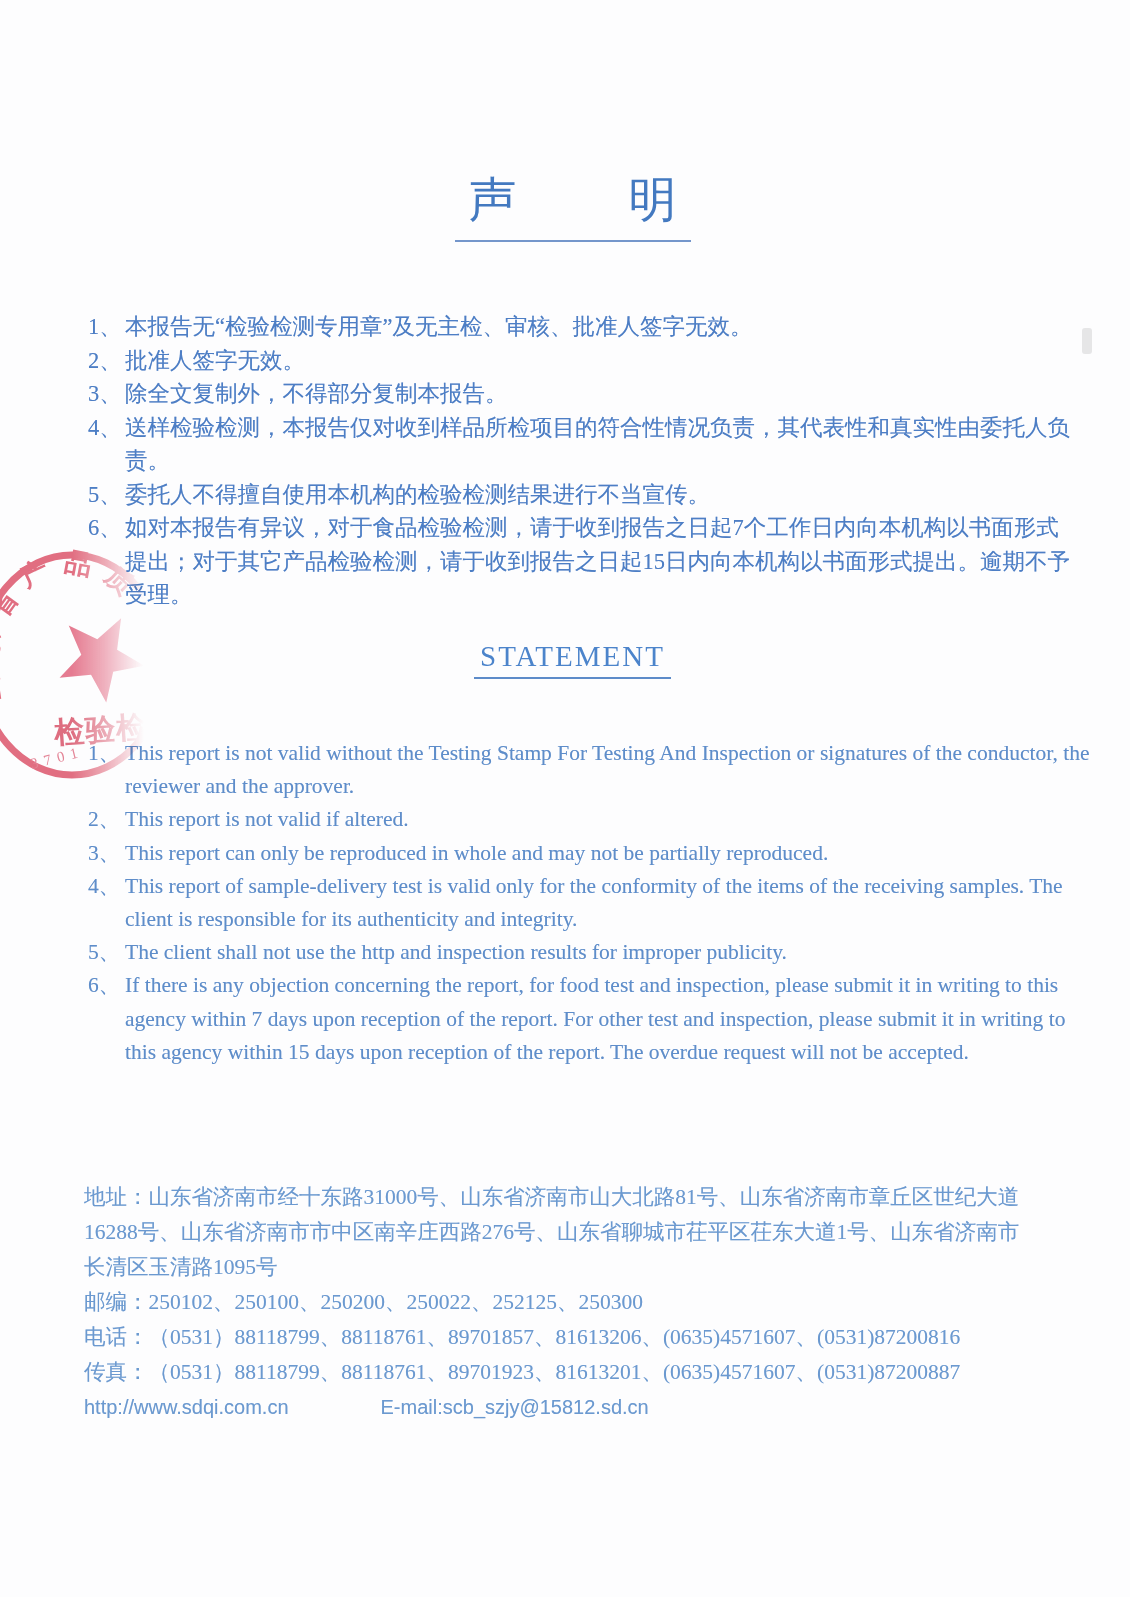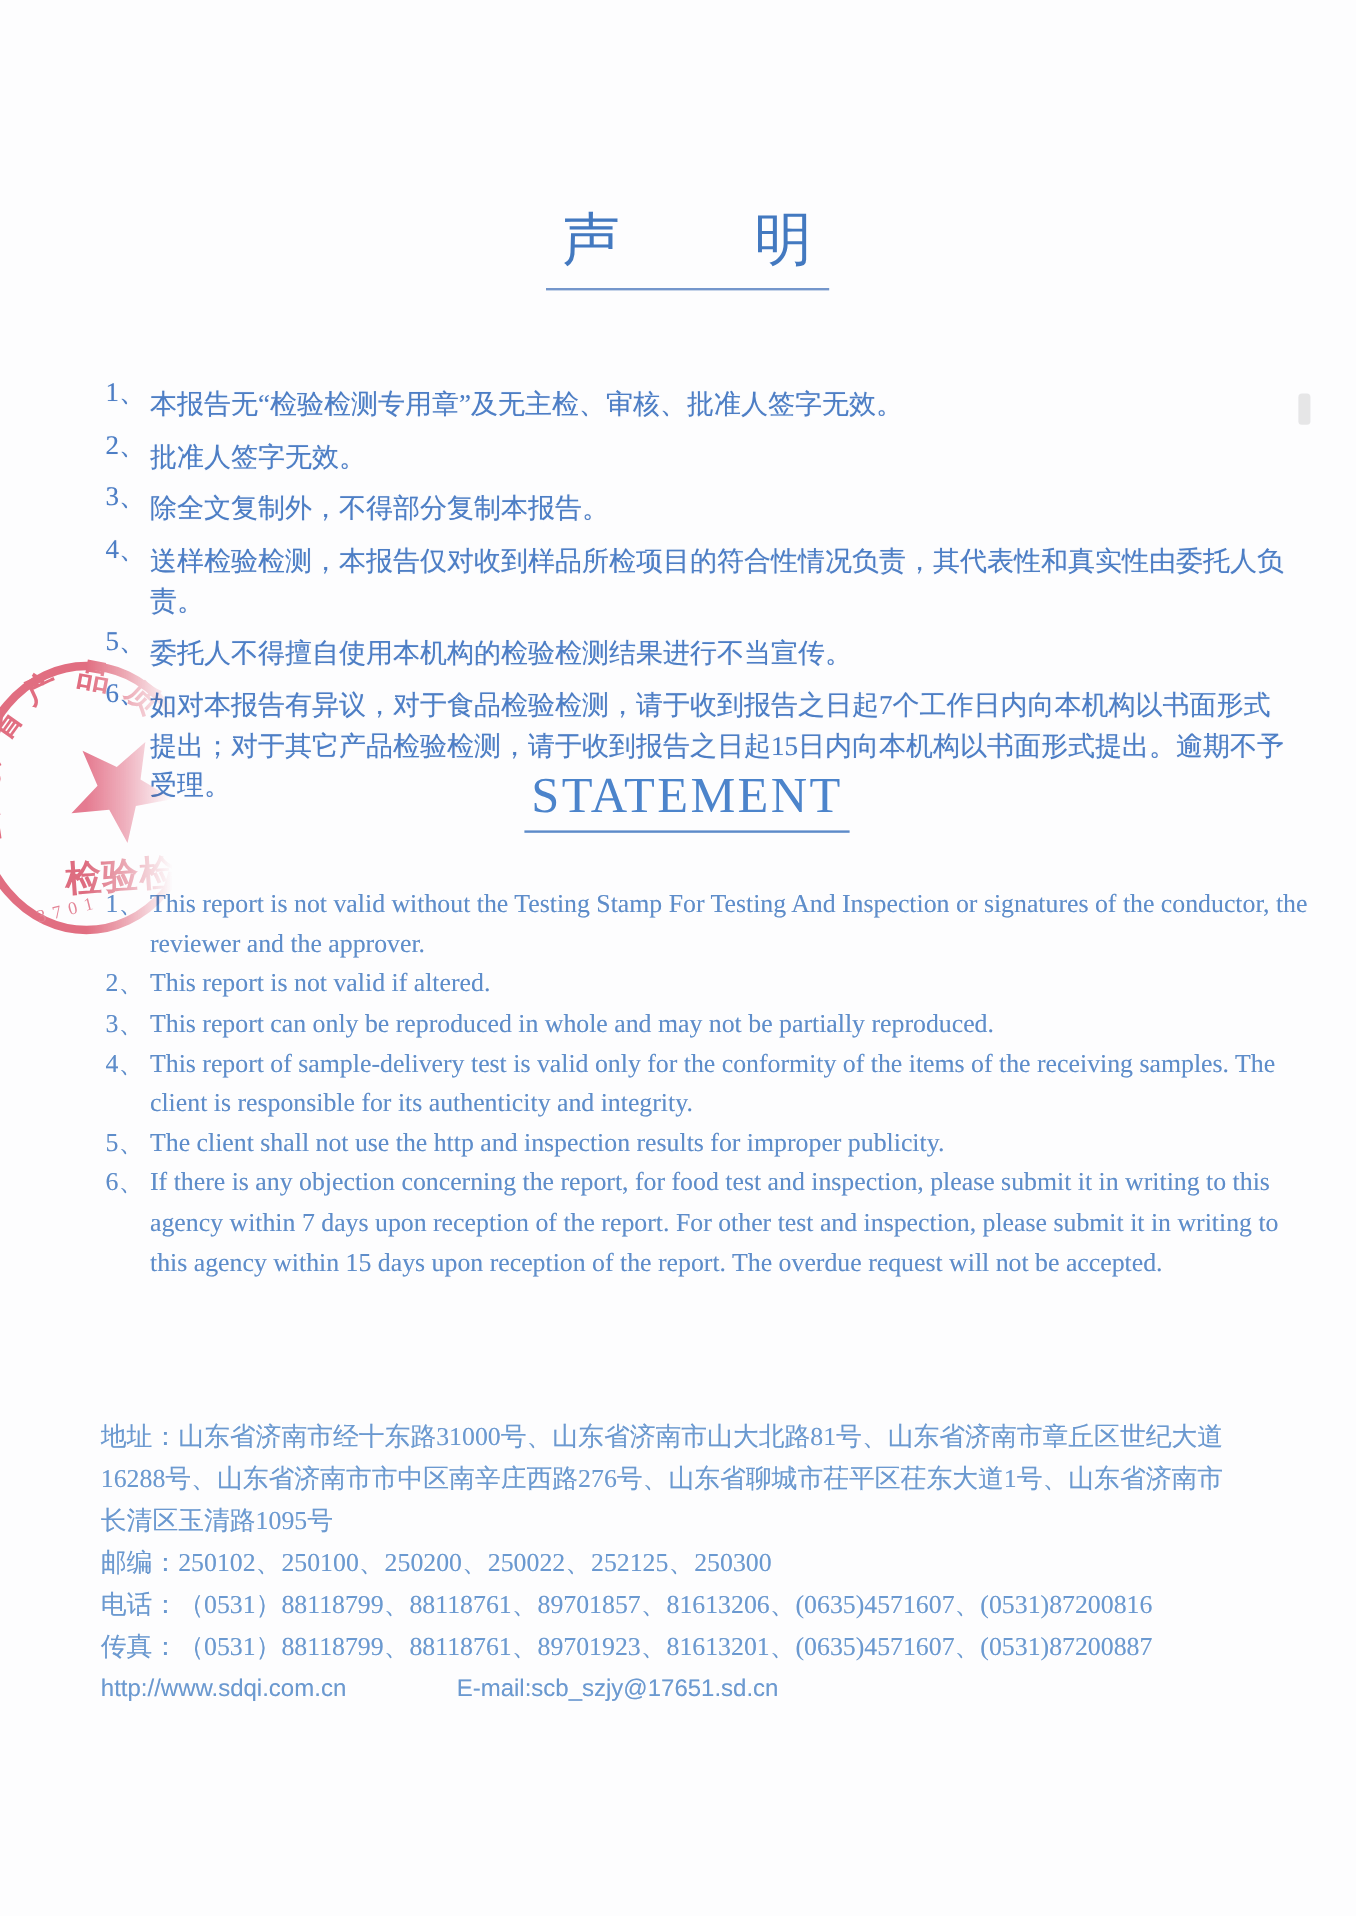--- a/index.html
+++ b/index.html
@@ -30,37 +30,37 @@
   
   .list { position:absolute; left:88px; }
   .list-item { display:flex; align-items:flex-start; }
   .list-item .num { flex:0 0 37px; }
   .zh-list {
     top:310px; width:992px;
     font-size:22.5px; line-height:33.5px;
     color:#4d7ec5;
     text-shadow:0 0 0.6px rgba(110,150,205,.55);
   }
-  .zh-list .txt { width:952px;margin-top:10px; }
+  .zh-list .txt { width:952px; }
   .en-list {
     top:737px; width:1005px;
     font-size:21.5px; line-height:33.2px;
     color:#5e8dca;
     text-shadow:0 0 0.5px rgba(130,165,210,.5);
   }
   .en-list .txt { width:965px; }
 
   
   .title-en {
     position:absolute; top:640px; left:0; width:100%;
     text-align:center;
   }
   .title-en .underlined {
     display:inline-block;
-    font-size:42px; letter-spacing:2px;
+    font-size:29px; letter-spacing:2px;
     color:#4c84cb;
     padding:0 6px 4px 6px;
     border-bottom:2px solid #5d8bc9;
   }
 
   
   .stamp {
     position:absolute; left:-48px; top:543px;
     width:240px; height:240px;
     mix-blend-mode:multiply;
@@ -183,19 +183,19 @@
 
   <div class="footer">
     <div class="footer-line">地址：山东省济南市经十东路31000号、山东省济南市山大北路81号、山东省济南市章丘区世纪大道</div>
     <div class="footer-line">16288号、山东省济南市市中区南辛庄西路276号、山东省聊城市茌平区茌东大道1号、山东省济南市</div>
     <div class="footer-line">长清区玉清路1095号</div>
     <div class="footer-line">邮编：250102、250100、250200、250022、252125、250300</div>
     <div class="footer-line">电话：（0531）88118799、88118761、89701857、81613206、(0635)4571607、(0531)87200816</div>
     <div class="footer-line">传真：（0531）88118799、88118761、89701923、81613201、(0635)4571607、(0531)87200887</div>
     <div class="footer-web">
       <span class="url">http://www.sdqi.com.cn</span>
-      <span class="email">E-mail:scb_szjy@17651.sd.cn</span>
+      <span class="email">E-mail:scb_szjy@15812.sd.cn</span>
     </div>
   </div>
 
   <div class="smudge"></div>
 
 </div>
 
 </body></html>

